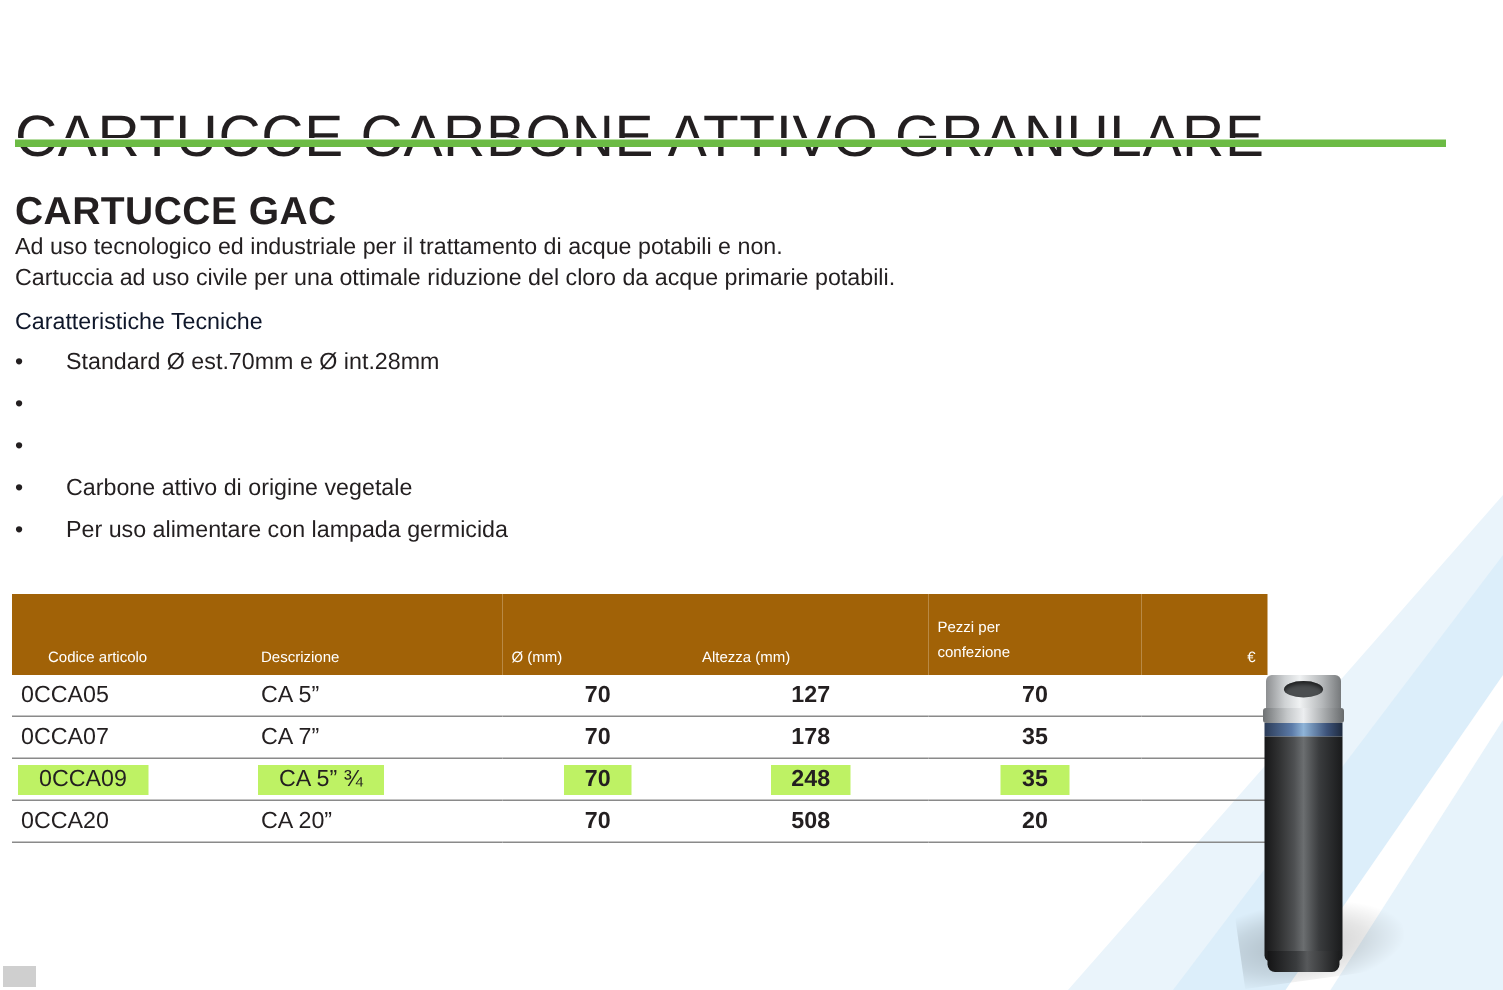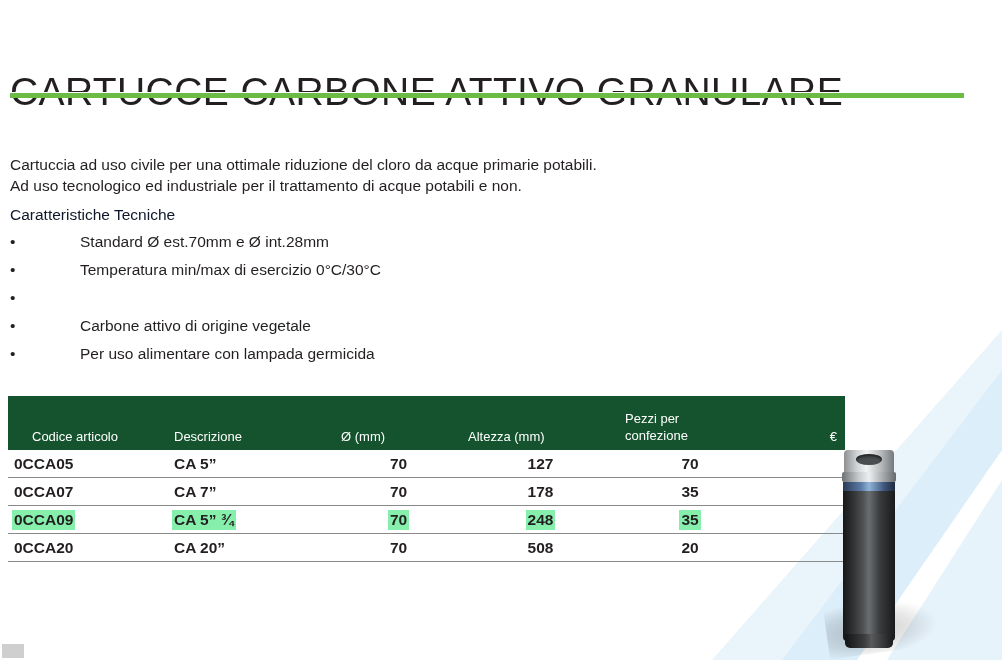--- a/index.html
+++ b/index.html
@@ -110,40 +110,39 @@
   .bullet .dot {
     width: 34px;
     flex: 0 0 34px;
     text-align: left;
     font-size: 15.5px;
     line-height: 20px;
   }
   .bullet .btext {
     white-space: nowrap;
     line-height: 20px;
-    margin-left: 36px;
   }
 
   
   .table-wrap {
     position: absolute;
     left: 8px;
     top: 396px;
     width: 745px;
   }
   table.products {
     border-collapse: collapse;
     width: 745px;
     table-layout: fixed;
   }
   table.products thead th {
-    background: #14532d;
+    background: #a16207;
     color: #ffffff;
     font-weight: normal;
-    font-size: 13px;
+    font-size: 10px;
     vertical-align: bottom;
     padding: 2px 6px 6px 6px;
     height: 46px;
     text-align: left;
   }
   table.products thead th.c-code  { width: 130px; padding-left: 24px; }
   table.products thead th.c-desc  { width: 155px; }
   table.products thead th.c-diam  { width: 115px; }
   table.products thead th.c-alt   { width: 145px; }
   table.products thead th.c-pz    { width: 130px; }
@@ -158,29 +157,29 @@
     font-size: 15.5px;
     height: 27px;
     border-bottom: 1px solid #8a8a8a;
     padding: 0 6px;
     color: #231f20;
     vertical-align: middle;
   }
   table.products tbody tr:last-child td {
     border-bottom: 1px solid #8a8a8a;
   }
-  td.code { padding-left: 8px; font-size: 14.5px; font-weight: bold; }
-  td.desc { font-weight: bold; font-size: 15.5px; }
+  td.code { padding-left: 8px; font-size: 14.5px; }
+  td.desc { font-weight: normal; font-size: 15.5px; }
   td.num  { font-weight: bold; font-size: 15.5px; text-align: center; }
   td.eur  { text-align: right; padding-right: 8px; }
 
   .sel {
-    background: #86efac;
+    background: #bef264;
     display: inline-block;
-    padding: 1px 2px;
+    padding: 1px 14px;
     margin: -1px -2px;
   }
 
   
   .photo {
     position: absolute;
     left: 836px;
     top: 450px;
     width: 66px;
     height: 200px;
@@ -258,36 +257,36 @@
       <polygon points="330,0 330,330 40,330" fill="#eaf4fb"></polygon>
       <polygon points="330,40 330,330 110,330" fill="#dceefa"></polygon>
       <polygon points="330,120 330,330 185,330" fill="#ffffff"></polygon>
       <polygon points="330,150 330,330 215,330" fill="#e7f3fb"></polygon>
     </svg>
   </div>
 
   <h1 class="title">CARTUCCE CARBONE ATTIVO GRANULARE</h1>
   <div class="rule"></div>
   <div class="rule-inner"></div>
+  <h2 class="subtitle">CARTUCCE GAC</h2>
 
   <div class="intro">
+    <div>Ad uso tecnologico ed industriale per il trattamento di acque potabili e non.</div>
     <div>Cartuccia ad uso civile per una ottimale riduzione del cloro da acque primarie potabili.</div>
-    <div>Ad uso tecnologico ed industriale per il trattamento di acque potabili e non.</div>
   </div>
 
   <div class="feat-head">Caratteristiche Tecniche</div>
 
   <div class="bullets">
     <div class="bullet">
       <span class="dot">•</span>
       <span class="btext">Standard Ø est.70mm e Ø int.28mm</span>
     </div>
     <div class="bullet">
       <span class="dot">•</span>
-      <span class="btext">Temperatura min/max di esercizio 0°C/30°C</span>
     </div>
     <div class="bullet">
       <span class="dot">•</span>
     </div>
     <div class="bullet">
       <span class="dot">•</span>
       <span class="btext">Carbone attivo di origine vegetale</span>
     </div>
     <div class="bullet">
       <span class="dot">•</span>

